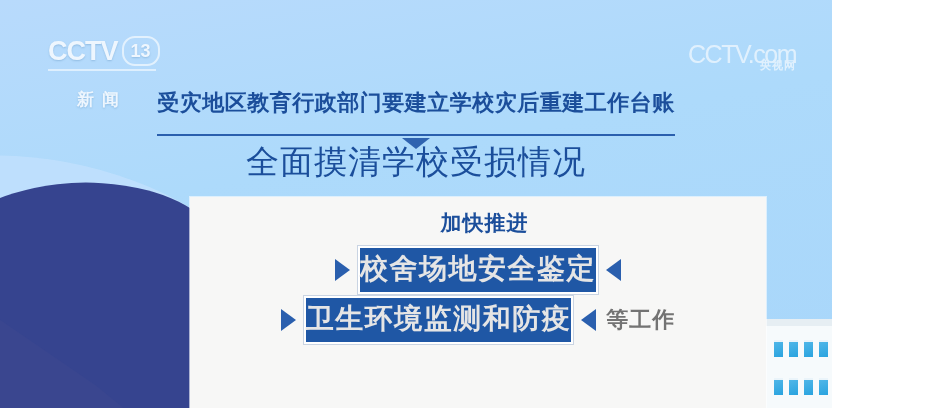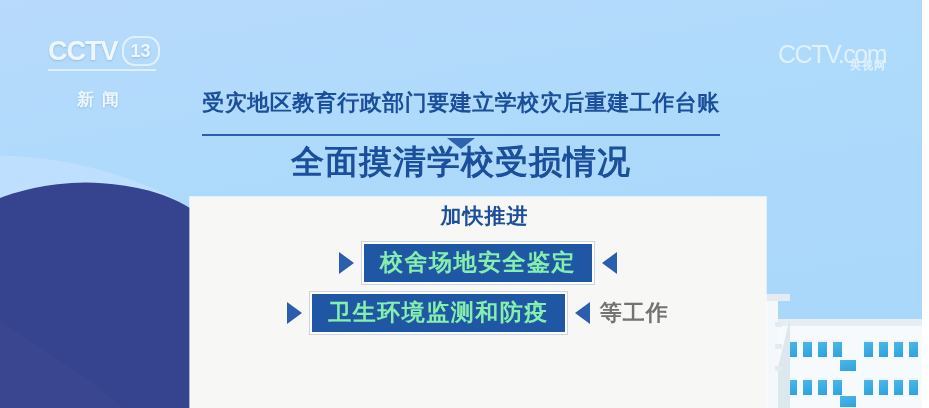--- a/index.html
+++ b/index.html
@@ -8,21 +8,21 @@
   }
   body {
     width: 929px;
     height: 408px;
     overflow: hidden;
     font-family: "Liberation Sans", "DejaVu Sans", sans-serif;
   }
 
   #stage {
     position: relative;
-    width: 922px;
+    width: 832px;
     height: 408px;
     background: linear-gradient(170deg, #b8dafc 0%, #addafb 40%, #a8d6fa 100%);
     overflow: hidden;
   }
 
   
   .deco-layer {
     position: absolute;
     inset: 0;
     pointer-events: none;
@@ -263,38 +263,38 @@
   }
 
   
   .subtitle {
     position: absolute;
     left: 0;
     right: 0;
     top: 140px;
     text-align: center;
     font-size: 33px;
-    font-weight: bold;
+    font-weight: normal;
     color: #1b4e9b;
     letter-spacing: 1px;
     white-space: nowrap;
   }
 
   
   .panel {
     position: absolute;
     left: 190px;
     top: 197px;
     width: 576px;
     height: 211px;
     background: #f7f7f6;
     box-shadow: 0 0 0 1px rgba(255,255,255,0.6);
   }
   .panel-title {
-    margin-top: 5px;
+    margin-top: 12px;
     text-align: center;
     font-size: 21px;
     font-weight: bold;
     color: #1b4e9b;
     letter-spacing: 1px;
     padding-left: 13px;
   }
 
   .rows {
     margin-top: 8px;
@@ -319,25 +319,25 @@
     width: 0;
     height: 0;
     border-top: 11px solid transparent;
     border-bottom: 11px solid transparent;
     border-right: 15px solid #2a5fae;
     margin-left: 10px;
     flex: 0 0 auto;
   }
   .pill {
     background: #1f57a5;
-    color: #86efac;
-    font-size: 23px;
+    color: #e5e5e5;
+    font-size: 28px;
     font-weight: bold;
     letter-spacing: 1.5px;
-    padding: 5px 16px 7px;
+    padding: 5px 0 7px;
     line-height: 1.15;
     white-space: nowrap;
     box-shadow: 0 0 0 2px #ffffff, 0 0 0 3px #c9d4e3;
     flex: 0 0 auto;
   }
   .row-suffix {
     font-size: 22px;
     font-weight: bold;
     color: #737373;
     margin-left: 10px;

